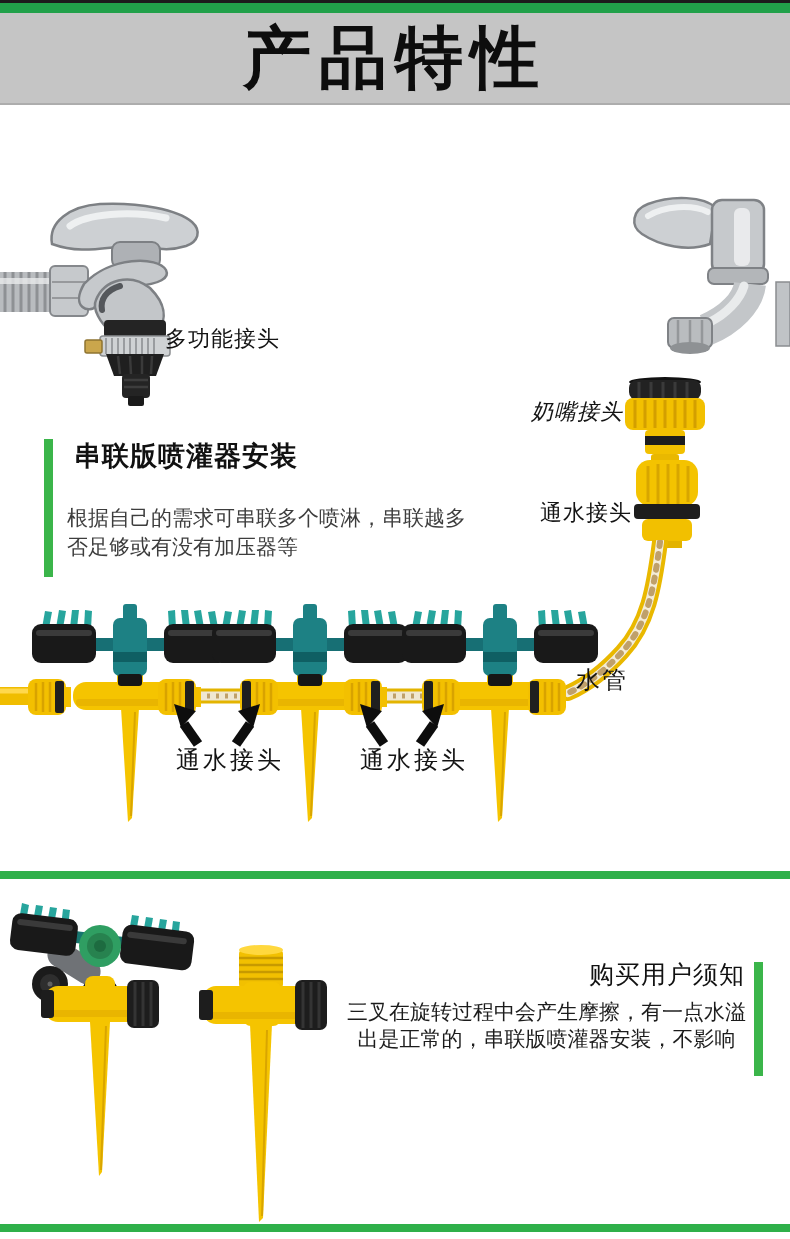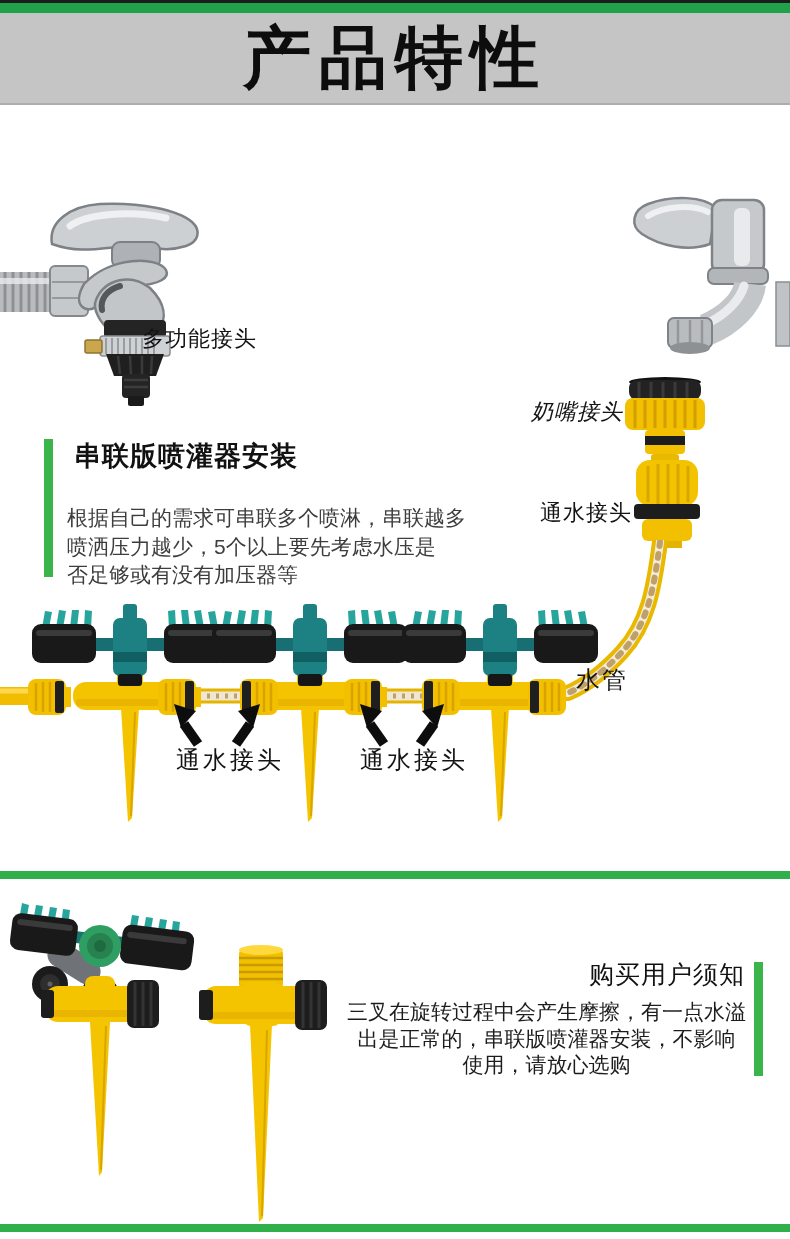--- a/index.html
+++ b/index.html
@@ -7,21 +7,21 @@
         font-family:"Liberation Sans","DejaVu Sans",sans-serif;color:#161616;}
   .abs{position:absolute;}
   
   #top-line{left:0;top:0;width:790px;height:3px;background:#1c1c1c;}
   #top-green{left:0;top:3px;width:790px;height:10px;background:#21a14a;}
   #title-band{left:0;top:13px;width:790px;height:90px;background:#c5c5c5;border-bottom:2px solid #adadad;}
   #title-band h1{margin:0;width:100%;text-align:center;line-height:88px;font-size:68px;font-weight:700;
                  letter-spacing:8px;color:#0d0d0d;}
   
   .lbl{position:absolute;white-space:nowrap;color:#141414;}
-  #lbl-multi{left:142px;top:324px;font-size:22px;letter-spacing:1px;font-family:Liberation Serif, serif;}
+  #lbl-multi{left:165px;top:324px;font-size:22px;letter-spacing:1px;font-family:Liberation Serif, serif;}
   #lbl-nipple{left:531px;top:397px;font-size:22px;letter-spacing:1px;font-style:italic;}
   #lbl-quick{left:540px;top:498px;font-size:22px;letter-spacing:1px;}
   #lbl-hose{left:576px;top:664px;font-size:24px;letter-spacing:2px;}
   #lbl-conn1{left:176px;top:744px;font-size:24px;letter-spacing:3px;}
   #lbl-conn2{left:360px;top:744px;font-size:24px;letter-spacing:3px;}
   
   #install-bar{left:44px;top:439px;width:9px;height:138px;background:#3bb54a;}
   #install-heading{position:absolute;left:66px;top:430px;margin:8px;font-size:27px;font-weight:700;color:#111;
                    letter-spacing:1px;}
   #install-para{left:67px;top:504px;width:410px;font-size:21px;line-height:28.5px;color:#3d3d3d;}
@@ -144,21 +144,20 @@
     <line x1="62" y1="8" x2="62" y2="44" stroke="#d8a600" stroke-width="3"></line>
     <rect x="8" y="46" width="66" height="15" rx="4" fill="#1d1d1d"></rect>
     <rect x="16" y="61" width="50" height="22" rx="6" fill="#f2c000"></rect>
     <rect x="26" y="83" width="30" height="7" fill="#e3b300"></rect>
   </svg>
 
   <div class="abs" id="install-bar"></div>
   <h2 id="install-heading">串联版喷灌器安装</h2>
   <div class="abs" id="install-para">
     <div>根据自己的需求可串联多个喷淋，串联越多</div>
-    <div>喷洒压力越少，5个以上要先考虑水压是</div>
     <div>否足够或有没有加压器等</div>
   </div>
 
   <svg class="abs" style="left:0;top:540px" width="790" height="300" viewBox="0 0 790 300">
     <defs>
       <g id="sprk">
         <polygon points="-9,168 9,168 2,278 -2,282" fill="#f5c400"></polygon>
         <line x1="5" y1="172" x2="1" y2="276" stroke="#d9a500" stroke-width="2"></line>
         <rect x="-13" y="120" width="26" height="50" fill="#f2bf00"></rect>
         <rect x="-57" y="142" width="114" height="28" rx="13" fill="#f5c400"></rect>
@@ -300,17 +299,16 @@
     <rect x="4" y="50" width="14" height="30" rx="3" fill="#1d1d1d"></rect>
     <polygon points="55,84 77,84 68,278 64,282" fill="#f5c400"></polygon>
     <line x1="72" y1="90" x2="67" y2="276" stroke="#d9a500" stroke-width="2"></line>
   </svg>
 
   <h2 id="notice-heading">购买用户须知</h2>
   <div class="abs" id="notice-bar"></div>
   <div class="abs" id="notice-para">
     <div>三叉在旋转过程中会产生摩擦，有一点水溢</div>
     <div>出是正常的，串联版喷灌器安装，不影响</div>
-    <div>使用，请放心选购</div>
   </div>
 
   <div class="abs" id="bottom-green"></div>
 </div>
 
 </body></html>

